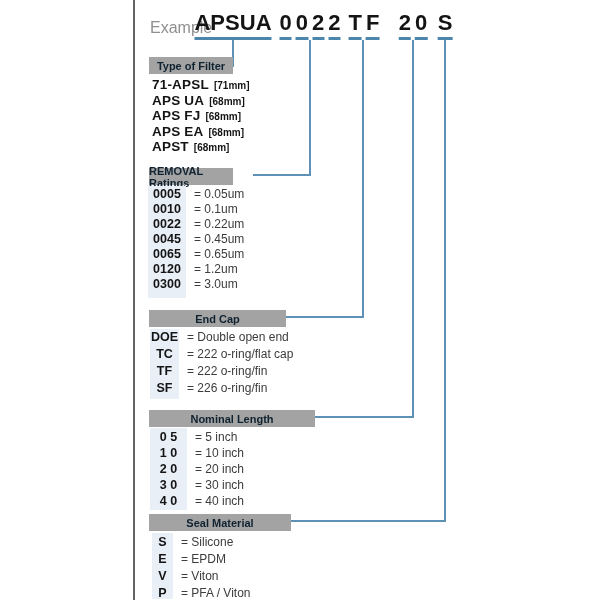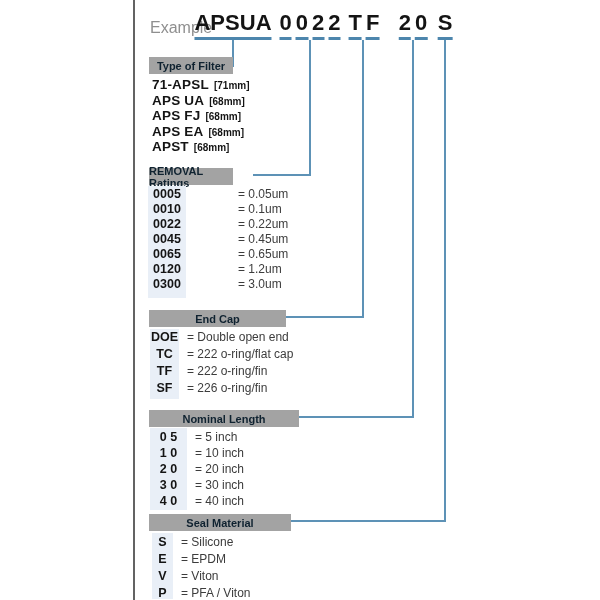--- a/index.html
+++ b/index.html
@@ -40,21 +40,21 @@
 
   
   .sec-header {
     position:absolute; left:149px; height:17px; background:#a3a3a3;
     color:#0f2230; font-size:11px; font-weight:bold;
     display:flex; align-items:center; justify-content:center;
   }
   #hd1 { top:57px;  width:84px;  }
   #hd2 { top:168px; width:84px; }
   #hd3 { top:310px; width:137px; }
-  #hd4 { top:410px; width:150px; }
+  #hd4 { top:410px; width:166px; }
   #hd5 { top:514px; width:142px; }
 
   
   .strip { position:absolute; background:#e9eff7; }
   #strip-removal { left:148px; top:186px; width:38px; height:112px; }
   #strip-endcap  { left:150px; top:329px; width:29px; height:70px;  }
   #strip-length  { left:150px; top:428px; width:37px; height:82px;  }
   #strip-seal    { left:152px; top:533px; width:21px; height:66px;  }
 
   
@@ -62,21 +62,21 @@
   #list-type { left:152px; top:77px; }
   .t-row { height:15.5px; display:flex; align-items:baseline; }
   .t-code { font-size:13.5px; font-weight:bold; color:#141414; letter-spacing:0.2px; }
   .t-detail { font-size:10px; font-weight:bold; color:#141414; margin-left:5px; }
 
   .d-row { display:flex; align-items:baseline; }
   .d-code { font-weight:bold; color:#141414; font-size:12.5px; text-align:center; flex:none; }
   .d-desc { font-size:12px; color:#3c3c3c; margin-left:8px; white-space:pre; }
 
   #list-removal { left:148px; top:187px; }
-  #list-removal .d-row { height:15px;gap:44px; }
+  #list-removal .d-row { height:15px; }
   #list-removal .d-code { width:38px; }
 
   #list-endcap { left:150px; top:330px; }
   #list-endcap .d-row { height:17px; }
   #list-endcap .d-code { width:29px; }
 
   #list-length { left:150px; top:430px; }
   #list-length .d-row { height:16px; }
   #list-length .d-code { width:37px; white-space:pre; }
 

